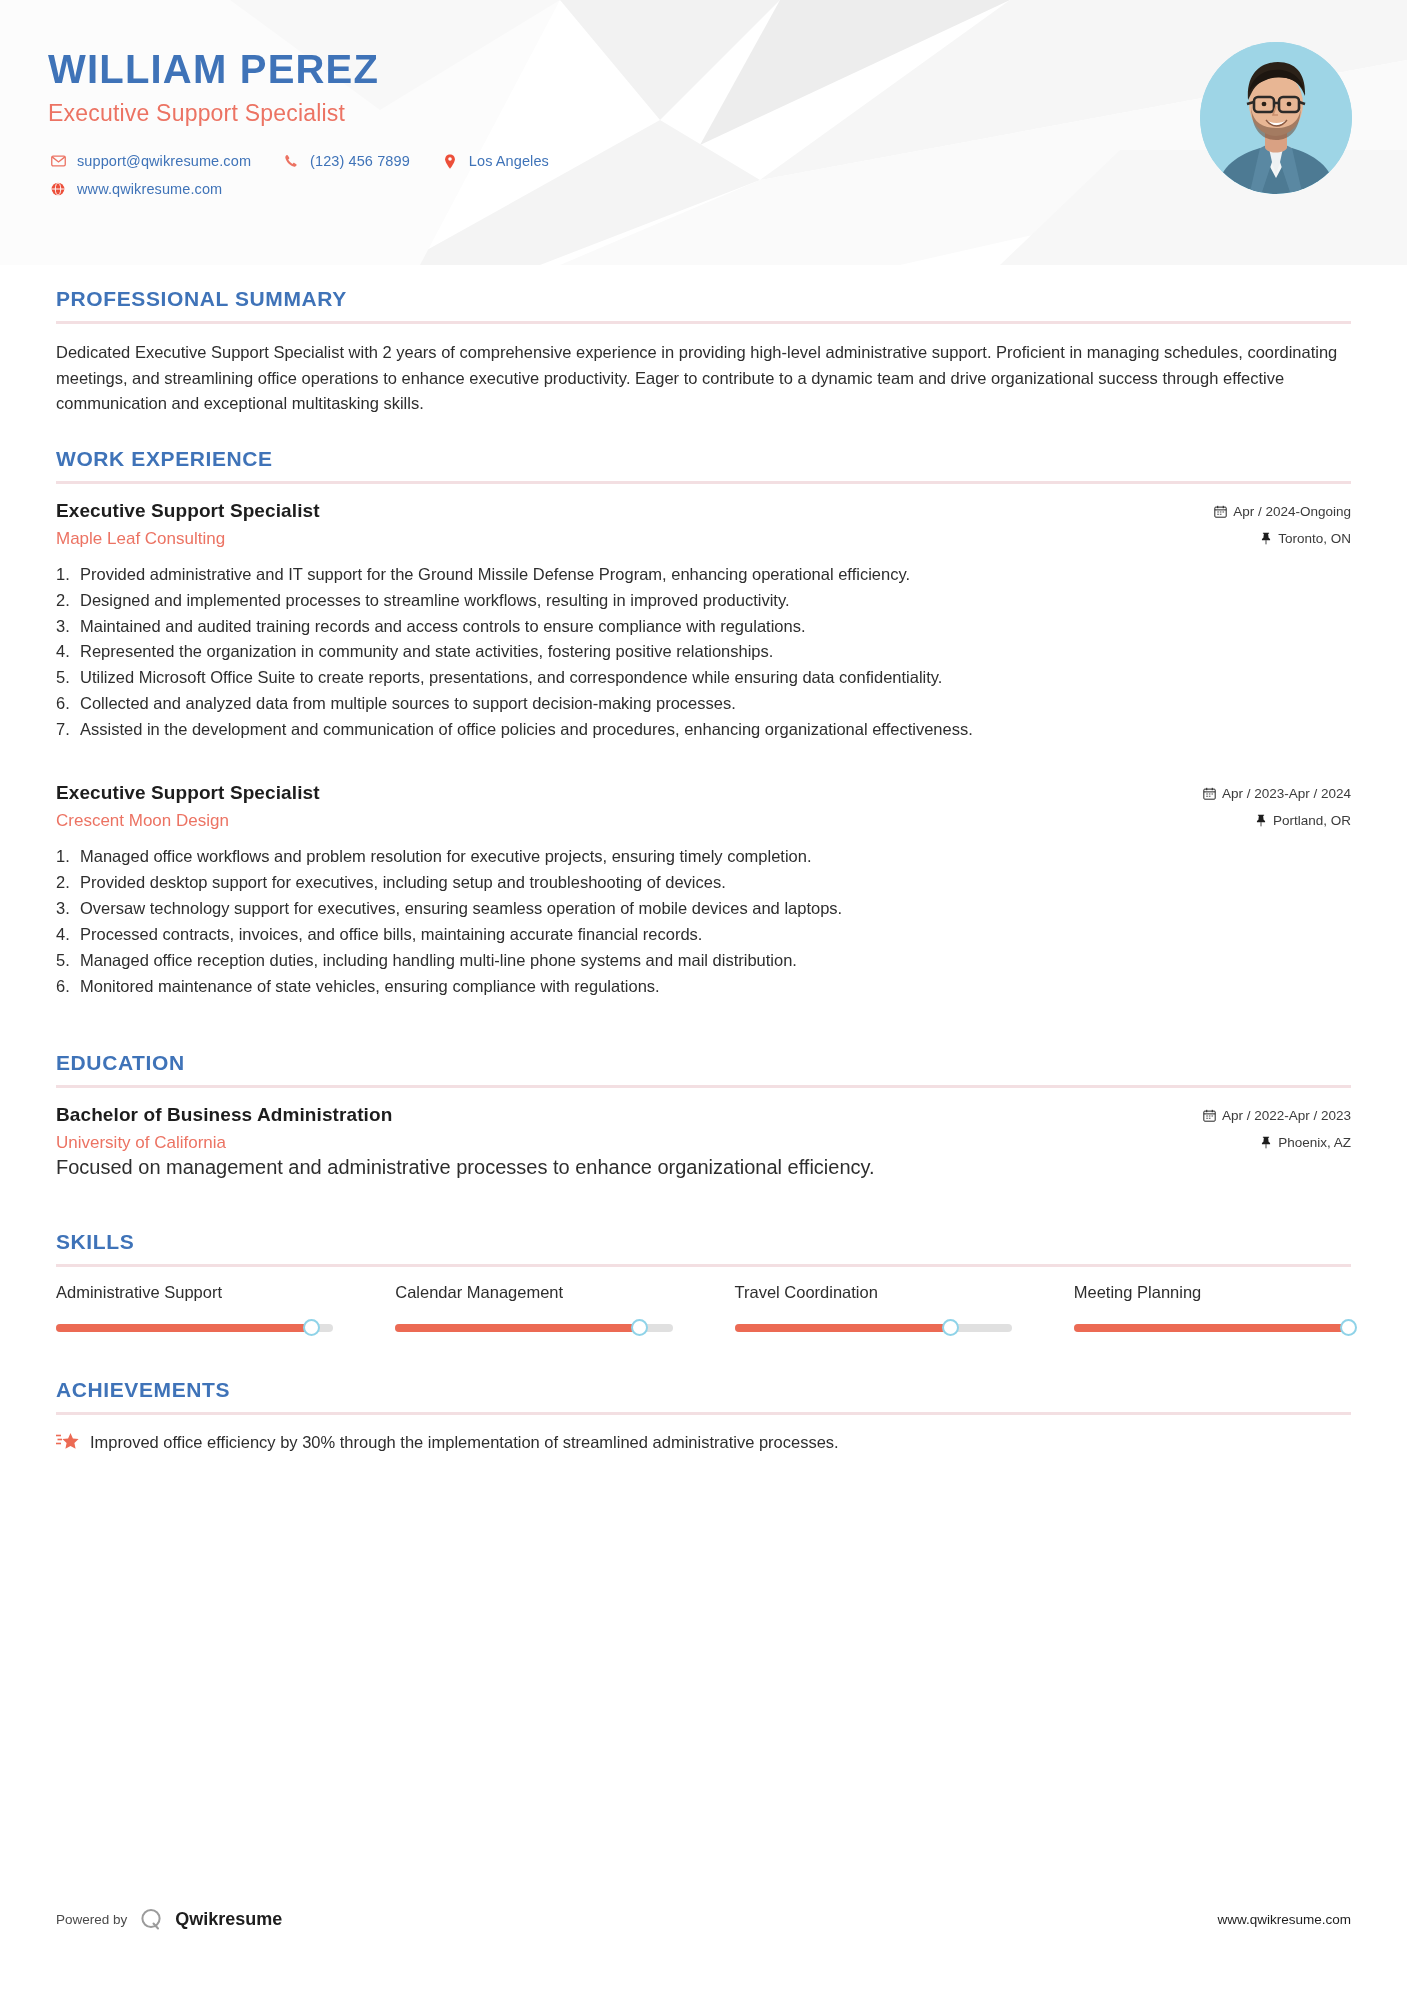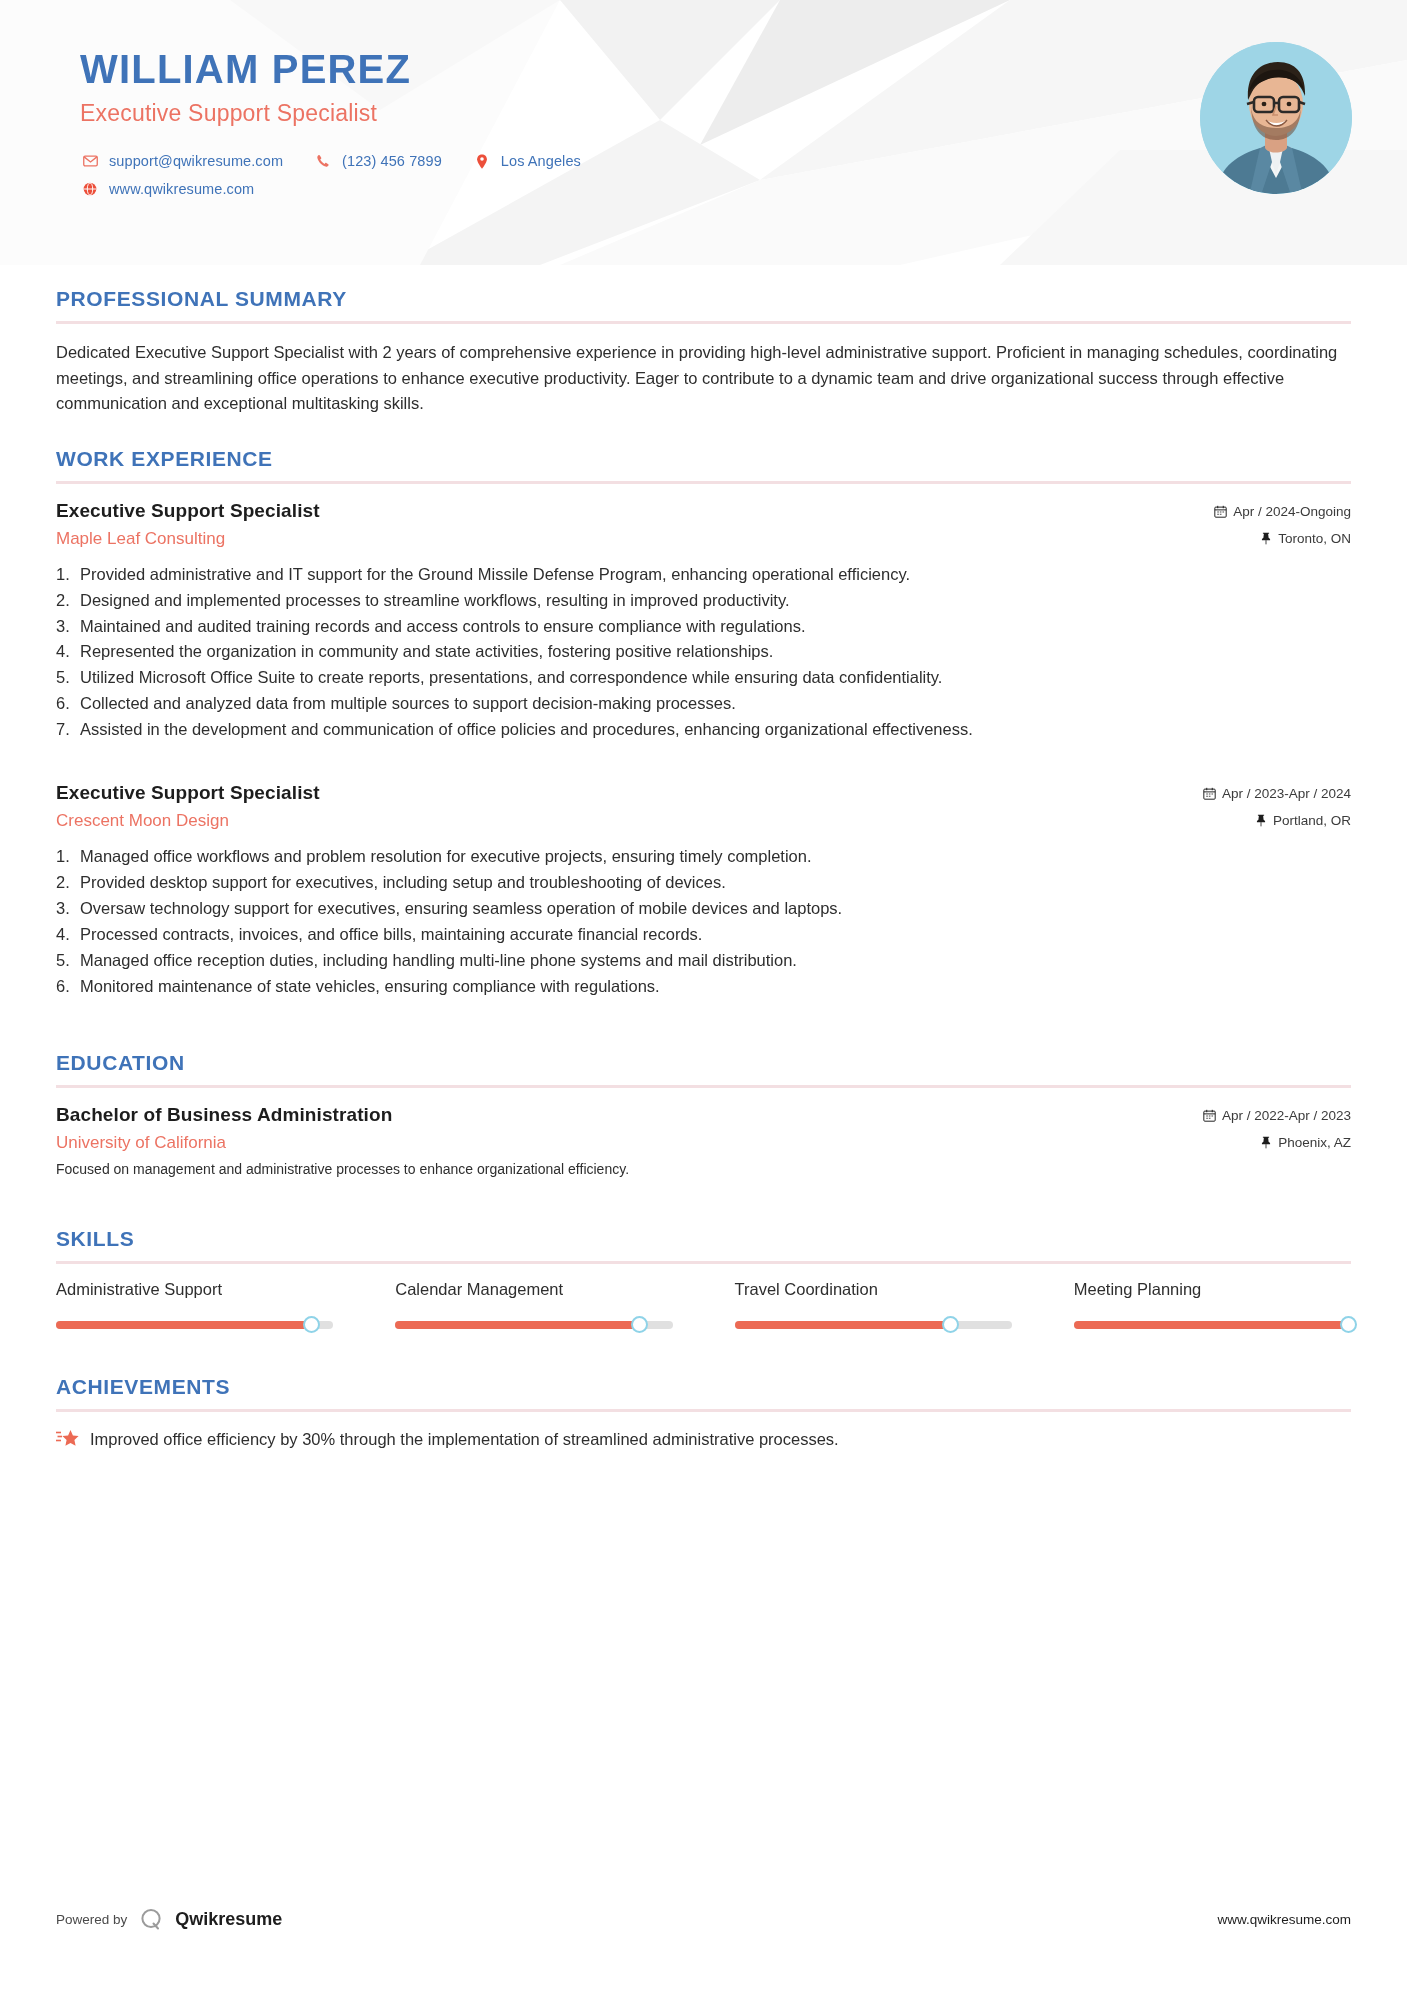--- a/index.html
+++ b/index.html
@@ -36,21 +36,21 @@
   .header-bg {
     position: absolute;
     inset: 0;
     width: 100%;
     height: 100%;
   }
 
   .header-inner {
     position: relative;
     z-index: 3;
-    padding: 48px 56px 0 80px;
+    padding: 48px 56px 0 48px;
   }
 
   .name {
     font-size: 40px;
     font-weight: bold;
     letter-spacing: 1.2px;
     color: #3f73b8;
     line-height: 1.05;
   }
 
@@ -187,22 +187,22 @@
   .bullets li .num {
     flex: 0 0 auto;
     width: 24px;
     text-align: left;
   }
   .bullets li .txt { flex: 1 1 auto; }
 
   .entry-gap { height: 34px; }
 
   .edu-desc {
-    margin-top: 6px;
-    font-size: 14px;
+    margin-top: 0;
+    font-size: 20px;
     line-height: 1.45;
     color: #2e2e2e;
   }
 
   
   .skills-grid {
     display: flex;
     gap: 16px;
     margin-top: 2px;
   }

